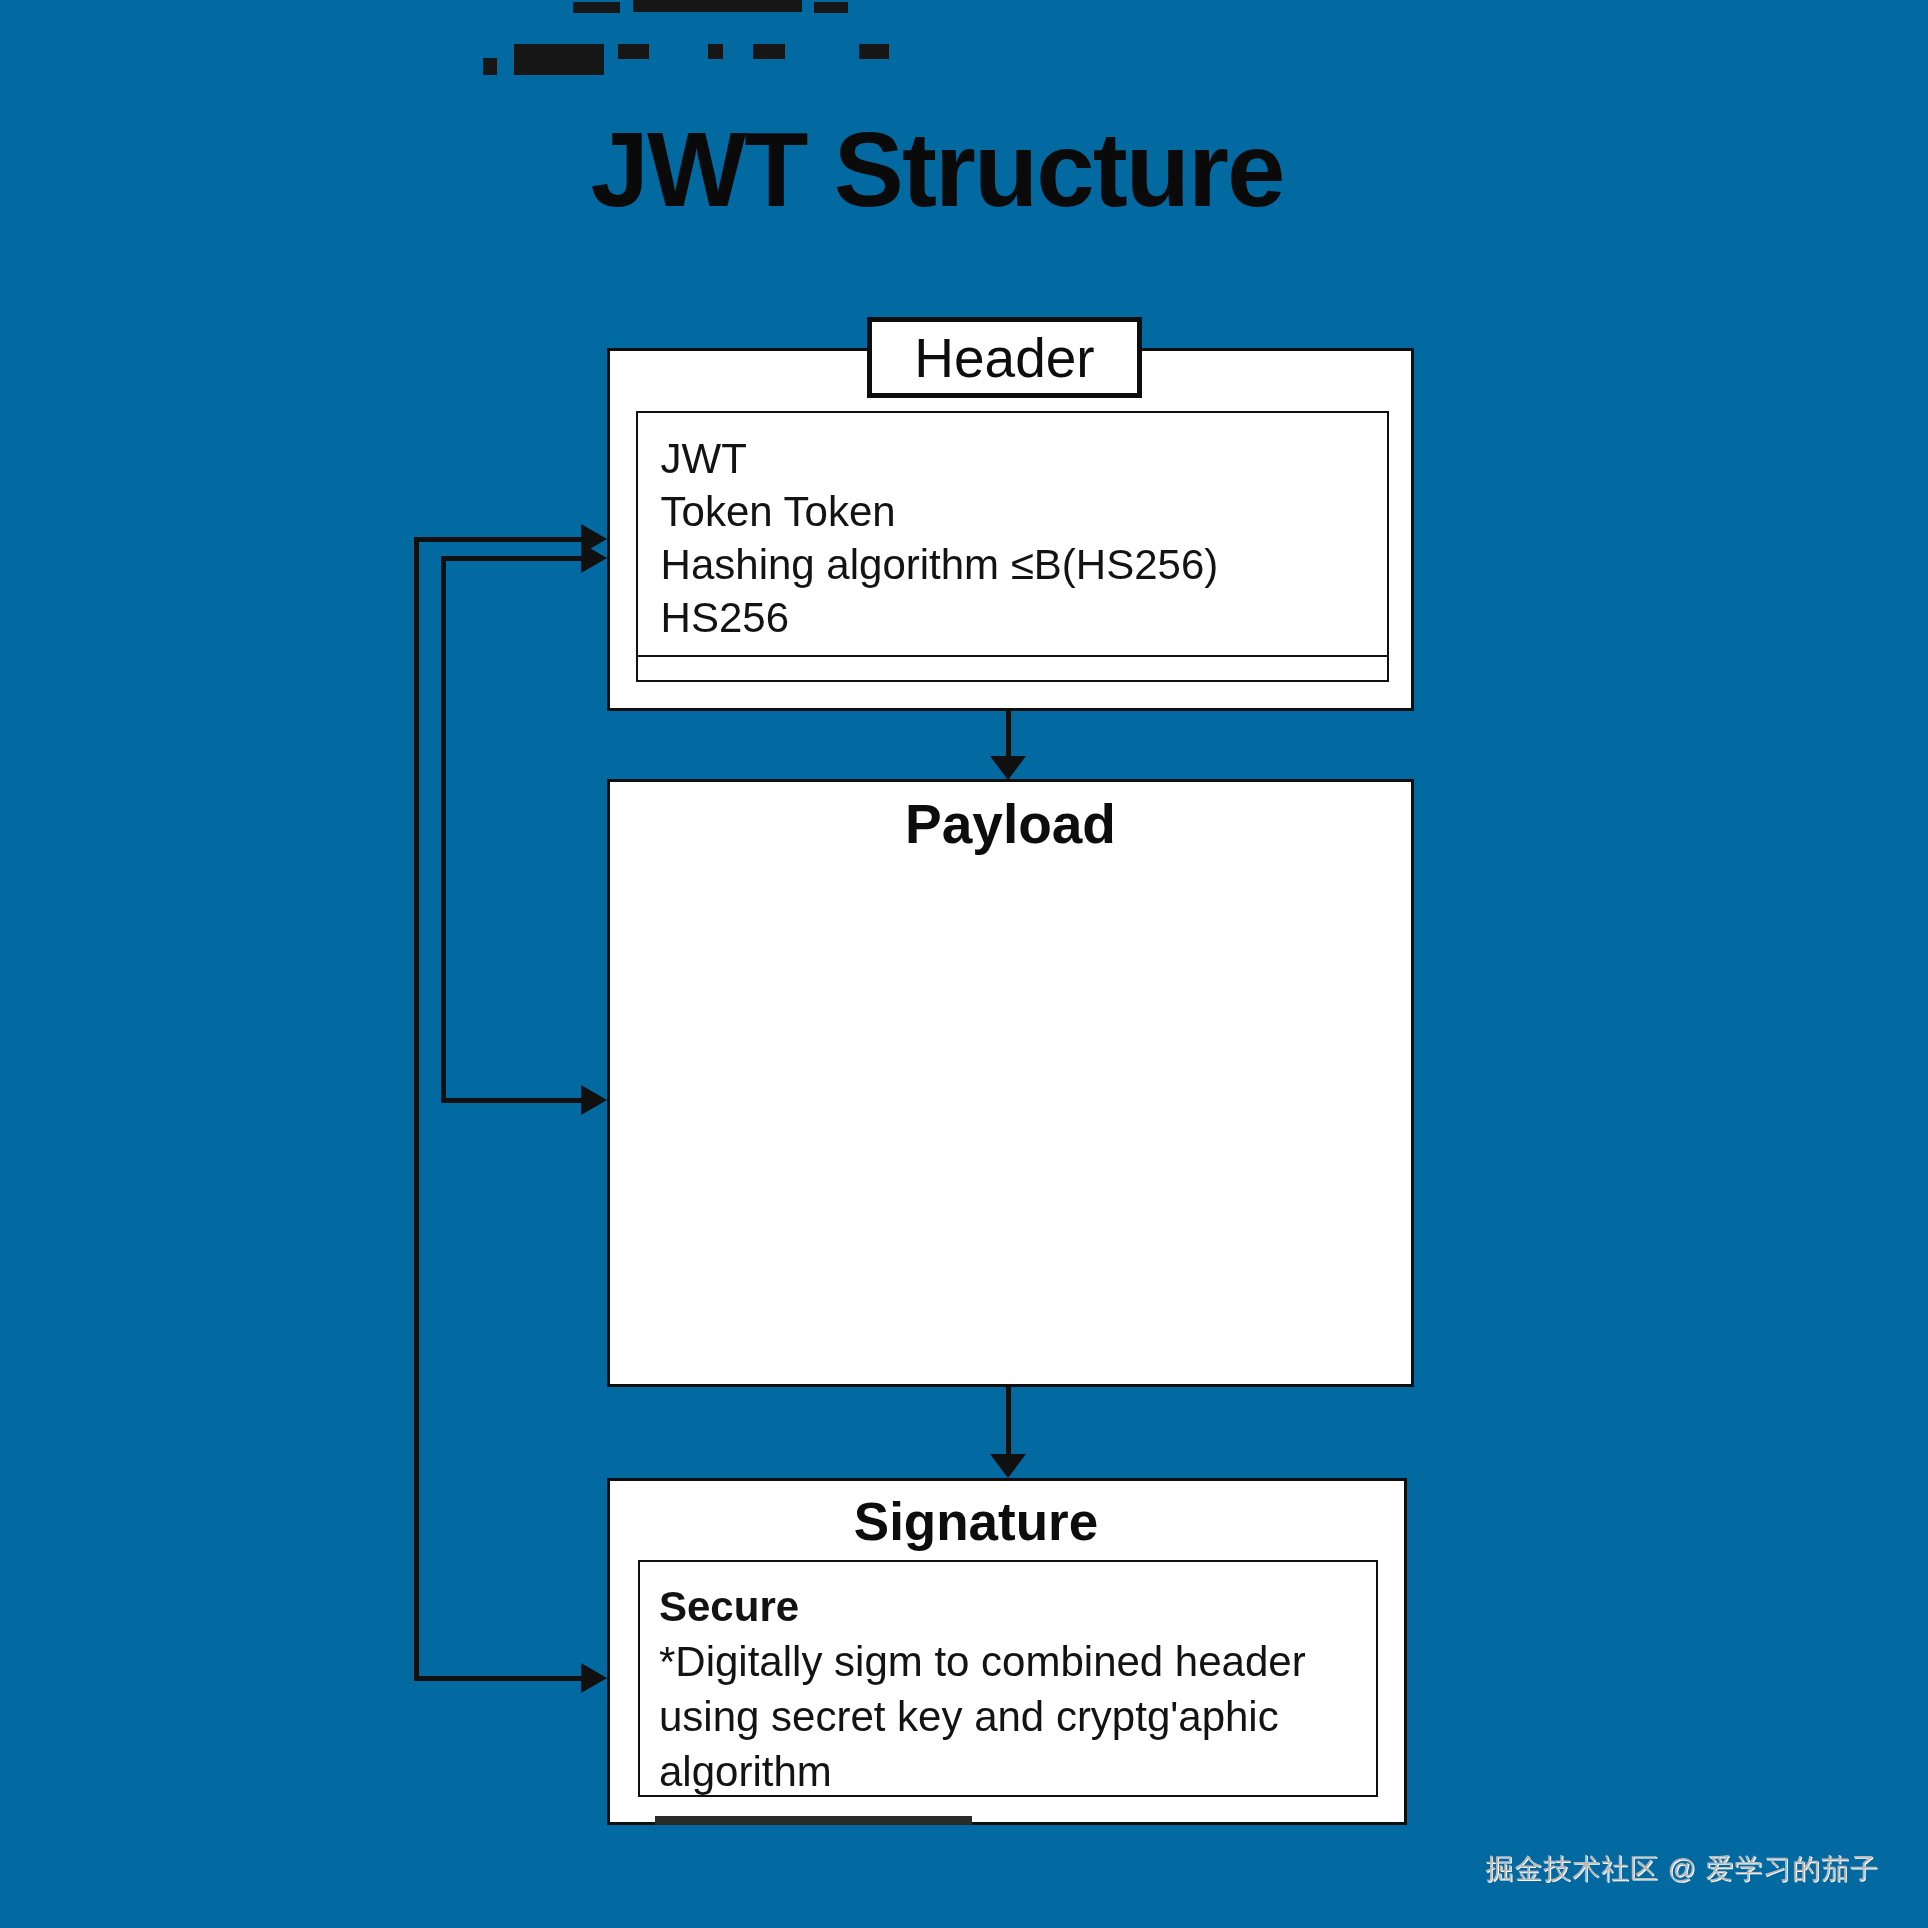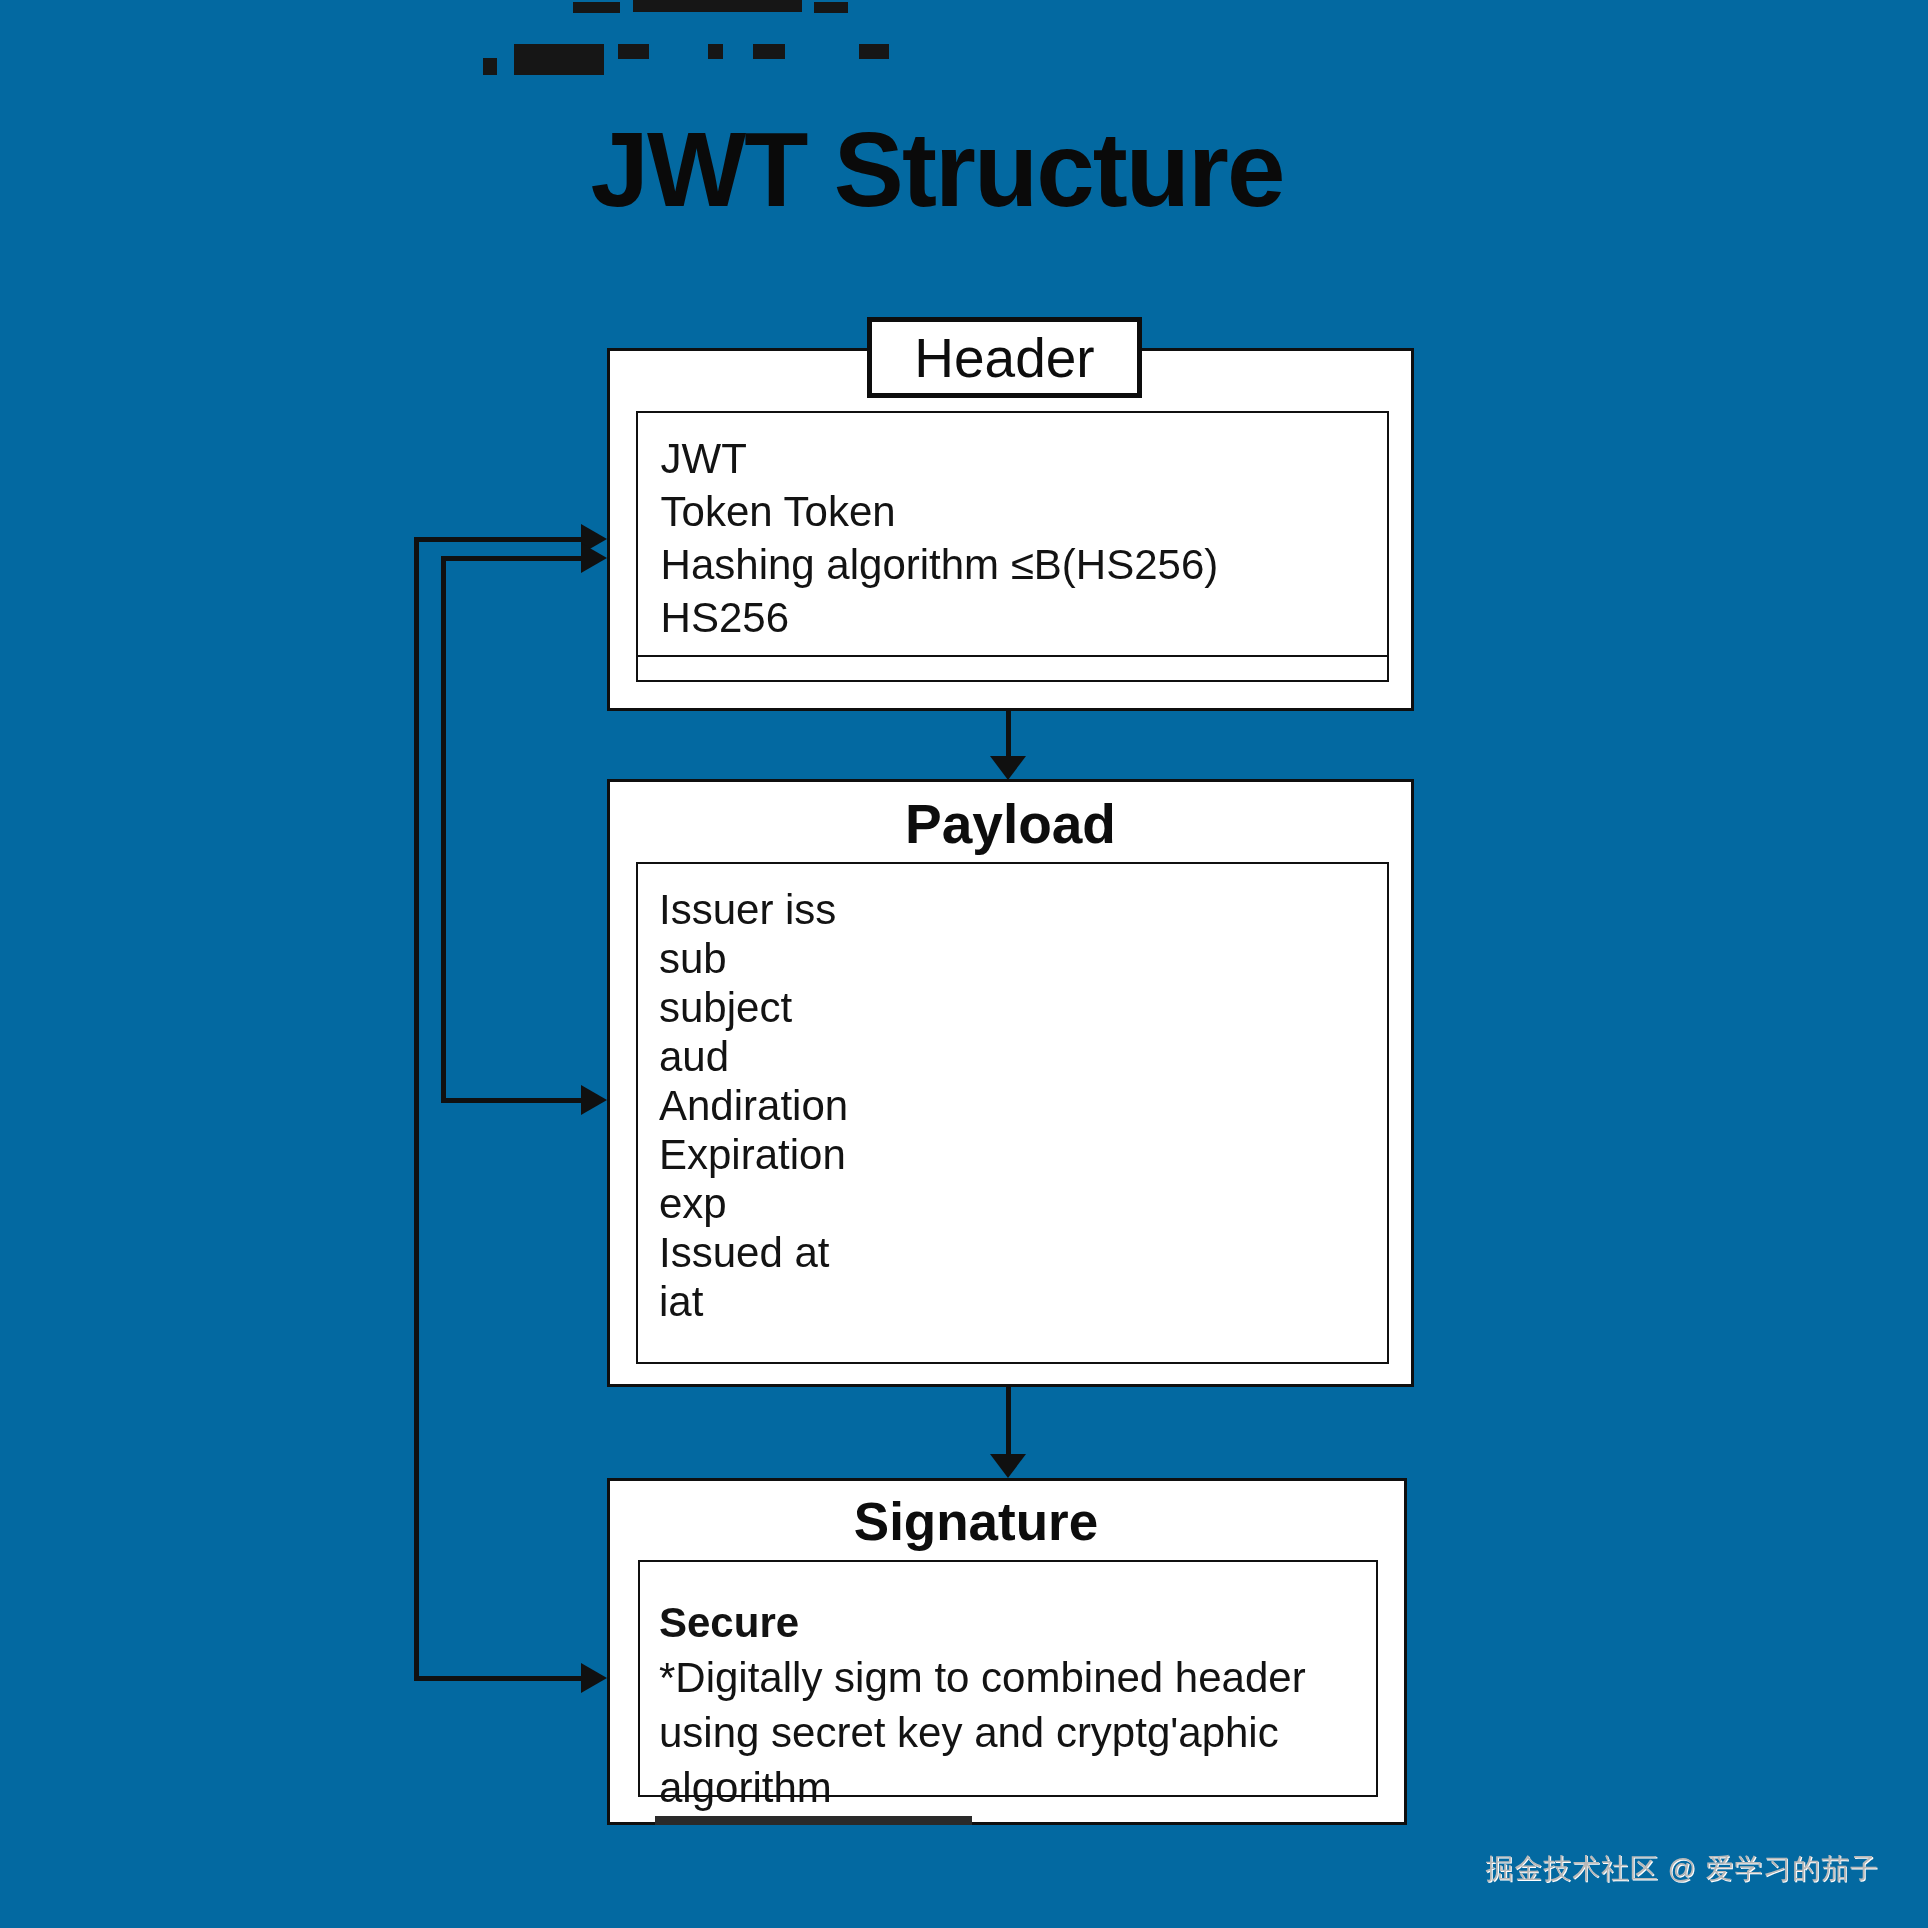--- a/index.html
+++ b/index.html
@@ -110,41 +110,28 @@
       <div>HS256</div>
     </div>
     <div class="divider"></div>
   </div>
 
   <div class="vline" style="left:1006px; top:711px; width:4.7px; height:47px;"></div>
   <div class="arrow-down" style="left:990px; top:756px;"></div>
 
   <div class="outer-box" style="left:607px; top:779px; width:807px; height:608px;"></div>
   <div class="box-title" style="left:607px; top:795px; width:807px;">Payload</div>
-  <div class="inner-box" style="left:636px; top:862px; width:753px; height:502px;">
-    <div class="inner-text" style="padding:21px 9.4px 0 21px; line-height:49px;">
-      <div>Issuer iss</div>
-      <div>sub</div>
-      <div>subject</div>
-      <div>aud</div>
-      <div>Andiration</div>
-      <div>Expiration</div>
-      <div>exp</div>
-      <div>Issued at</div>
-      <div>iat</div>
-    </div>
-  </div>
 
   <div class="vline" style="left:1006px; top:1387px; width:4.7px; height:68px;"></div>
   <div class="arrow-down" style="left:990px; top:1454px;"></div>
 
   <div class="outer-box" style="left:607px; top:1478px; width:800px; height:347px;"></div>
   <div class="box-title" style="left:607px; top:1493px; width:738px; font-size:53px;">Signature</div>
   <div class="inner-box" style="left:638px; top:1560px; width:740px; height:237px;">
-    <div class="inner-text" style="padding:17px 9px 0 19px; line-height:55px;margin-top:16px;">
+    <div class="inner-text" style="padding:17px 9px 0 19px; line-height:55px;">
       <div style="font-weight:bold;">Secure</div>
       <div>*Digitally sigm to combined header</div>
       <div>using secret key and cryptg'aphic</div>
       <div>algorithm</div>
     </div>
   </div>
   <div class="mark soft" style="left:655px; top:1816px; width:317px; height:8.5px;"></div>
 
   <div class="watermark">掘金技术社区 @ 爱学习的茄子</div>
 

